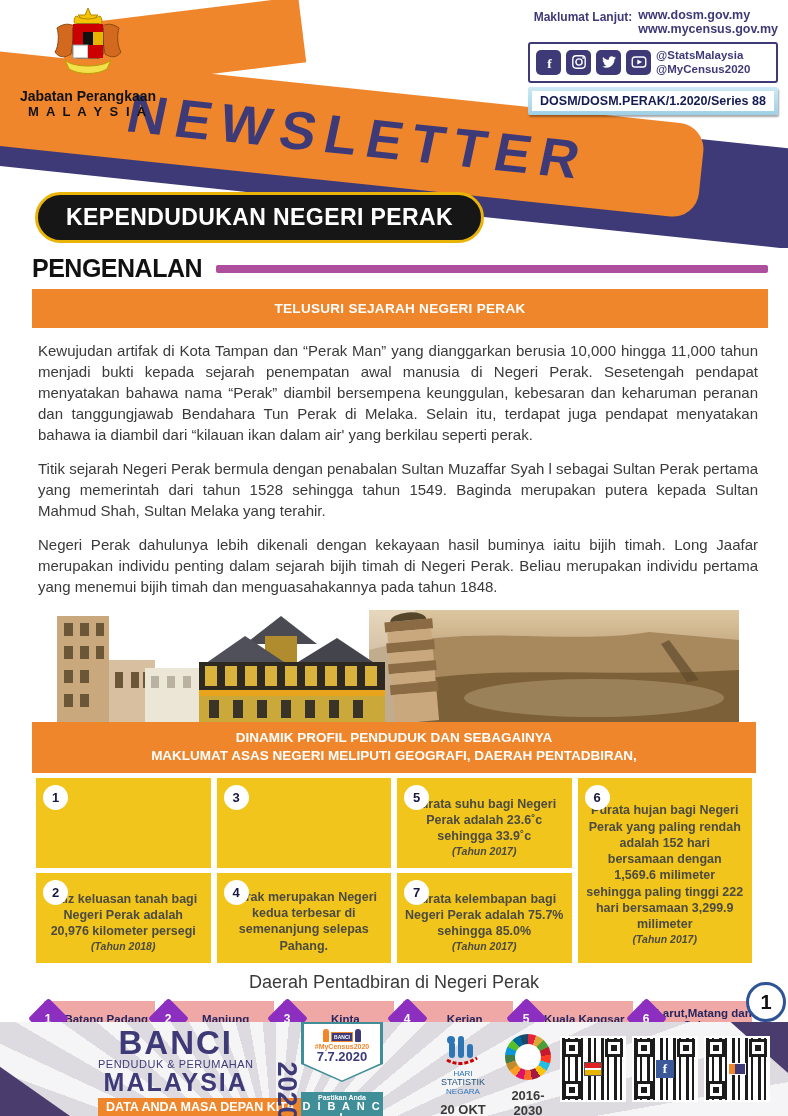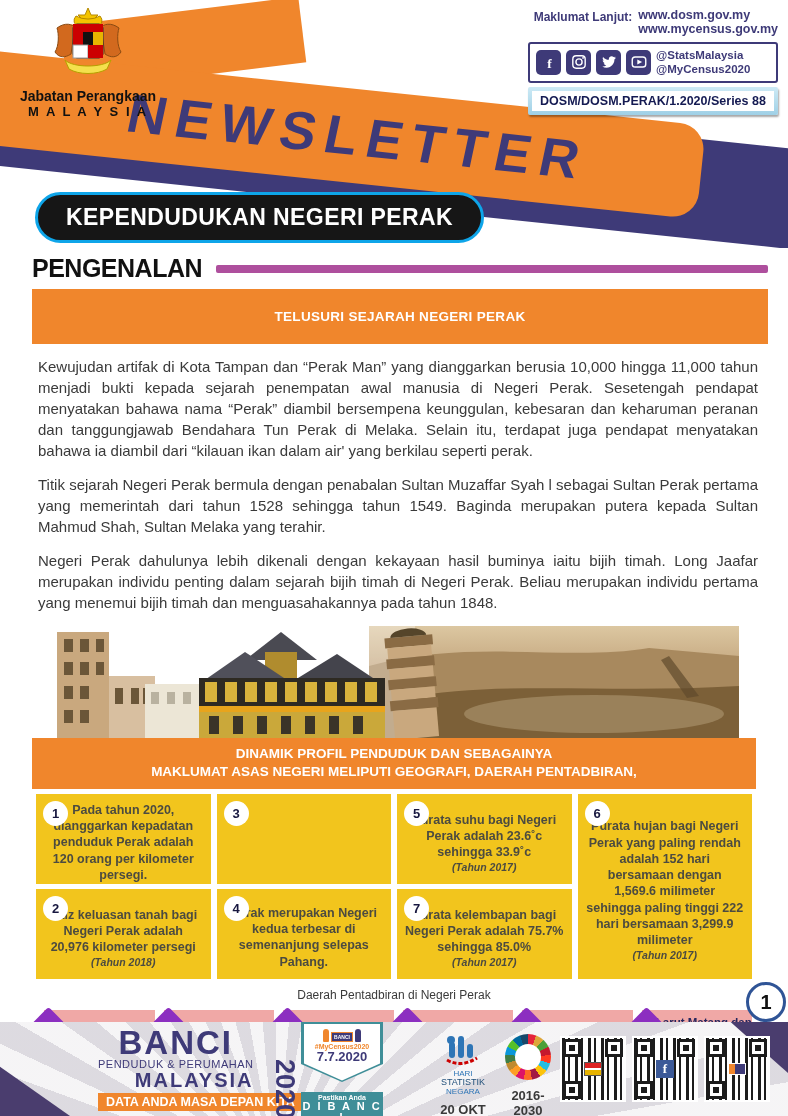--- a/index.html
+++ b/index.html
@@ -26,49 +26,49 @@
   .info-urls{text-align:left;font-size:12.5px;font-weight:bold;color:#3e3a78;line-height:1.15;}
   .social-box{margin-top:5px;background:#fff;border:2px solid #3e3a78;border-radius:3px;
               display:flex;align-items:center;gap:5px;padding:4px 6px;}
   .sicon{width:25px;height:25px;background:#3e3a78;border-radius:5px;display:flex;
          align-items:center;justify-content:center;flex:0 0 auto;}
   .handles{font-size:11.5px;font-weight:bold;color:#3e3a78;line-height:1.25;}
   .series-box{margin-top:4px;background:linear-gradient(180deg,#cdeaf5,#9fd0e6);
               padding:4px;border-radius:2px;box-shadow:1px 2px 2px rgba(0,0,0,.35);}
   .series-inner{background:#fff;padding:3px 6px;font-size:12.5px;font-weight:bold;color:#141a52;text-align:center;}
 
-  .title-pill{position:absolute;left:35px;top:192px;z-index:7;background:#161616;border:3px solid #0ea5e9;
+  .title-pill{position:absolute;left:35px;top:192px;z-index:7;background:#161616;border:3px solid #eab308;
               border-radius:26px;padding:9px 28px;color:#fff;font-weight:bold;font-size:23px;letter-spacing:.4px;}
 
   
   .pengenalan-row{display:flex;align-items:center;margin:6px 20px 0 32px;}
   .pengenalan{font-size:25px;font-weight:bold;color:#111;letter-spacing:-.5px;}
   .pengenalan-rule{flex:1;height:8px;background:#ae4f9d;margin-left:14px;border-radius:2px;}
   .history-bar{margin:6px 20px 0 32px;background:#f0862c;color:#fff;font-weight:bold;
-               font-size:13.5px;text-align:center;padding:20px 0;letter-spacing:.3px;}
+               font-size:13.5px;text-align:center;padding:12px 0;letter-spacing:.3px;}
   .paras{margin:12px 30px 0 38px;}
   .paras p{margin:0 0 13px 0;font-size:15px;line-height:1.4;text-align:justify;color:#3a3a3a;}
 
   
   .montage{display:block;margin:2px auto 0;width:690px;height:112px;}
 
   
   .mak-banner{margin:0 32px;background:#f0862c;color:#fff;text-align:center;padding:7px 0 8px;}
   .mak-banner div{font-size:13.5px;font-weight:bold;line-height:1.35;}
   .facts{margin:5px 36px 0;display:grid;grid-template-columns:repeat(4,1fr);grid-auto-rows:90px;gap:5px 6px;}
   .fact{position:relative;background:#f2c51d;padding:10px 8px 4px;text-align:center;
         display:flex;flex-direction:column;justify-content:center;}
   .fact.tall{grid-column:4;grid-row:1 / span 2;}
   .badge{position:absolute;left:7px;top:7px;width:25px;height:25px;background:#fff;border-radius:50%;
          display:flex;align-items:center;justify-content:center;font-size:13px;font-weight:bold;color:#17173f;}
   .ftext{font-size:12.5px;font-weight:bold;color:#4c4b40;line-height:1.3;}
   .fnote{font-size:10.5px;font-style:italic;font-weight:bold;color:#4c4b40;margin-top:1px;}
 
   
-  .daerah-heading{margin-top:9px;text-align:center;font-size:12px;color:#3a3a3a;}
+  .daerah-heading{margin-top:9px;text-align:center;font-size:18px;color:#3a3a3a;}
   .districts{margin:8px 36px 0 44px;display:grid;grid-template-columns:repeat(6,1fr);grid-auto-rows:36px;gap:6px 9px;}
   .district{position:relative;background:#f0a8a6;display:flex;align-items:center;justify-content:center;
             padding-left:14px;text-align:center;}
   .dname{font-size:11.5px;font-weight:bold;color:#26265e;line-height:1.05;}
   .diamond{position:absolute;left:-10px;top:3px;width:29px;height:29px;background:#8c2fc0;
            transform:rotate(45deg);display:flex;align-items:center;justify-content:center;border-radius:3px;}
   .diamond span{transform:rotate(-45deg);color:#fff;font-weight:bold;font-size:12px;}
 
   .page-circle{position:absolute;right:2px;top:982px;width:34px;height:34px;border:3px solid #2f5496;
                border-radius:50%;background:#fff;display:flex;align-items:center;justify-content:center;
@@ -79,21 +79,21 @@
   .rays{position:absolute;inset:0;background:repeating-conic-gradient(from 200deg at 35% 160%,
         rgba(255,255,255,.55) 0 5deg, rgba(205,202,210,.45) 5deg 10deg);}
   .wedge{position:absolute;background:#4a3d6e;}
   .wedge.left{left:0;top:34px;width:70px;height:60px;clip-path:polygon(0 18%,100% 100%,0 100%);}
   .wedge.right{right:0;top:0;width:70px;height:60px;clip-path:polygon(18% 0,100% 0,100% 85%);}
   .banci{position:absolute;left:98px;top:6px;text-align:center;color:#3e3a78;}
   .banci-main{display:flex;align-items:stretch;gap:2px;}
   .banci-lines{text-align:center;}
   .banci-l1{font-size:33px;font-weight:bold;letter-spacing:2px;line-height:.9;}
   .banci-l2{font-size:11px;font-weight:normal;letter-spacing:.5px;line-height:1.1;}
-  .banci-l3{font-size:20px;font-weight:bold;letter-spacing:2px;line-height:1;text-align:right;}
+  .banci-l3{font-size:25px;font-weight:bold;letter-spacing:2px;line-height:1;}
   .banci-year{font-size:27px;font-weight:bold;transform:rotate(90deg) translateX(14px);transform-origin:center;width:28px;}
   .tagline{margin-top:3px;background:#f0862c;color:#fff;font-weight:bold;font-size:12.5px;padding:2px 8px;}
   .pennant-wrap{position:absolute;left:301px;top:0;width:82px;text-align:center;}
   .pennant{width:82px;height:60px;background:#3f8e98;clip-path:polygon(0 0,100% 0,100% 70%,50% 100%,0 70%);
            display:flex;align-items:center;justify-content:center;}
   .pennant-inner{width:76px;height:55px;background:#fff;clip-path:polygon(0 0,100% 0,100% 70%,50% 100%,0 70%);
                  display:flex;flex-direction:column;align-items:center;padding-top:2px;}
   .mini-logo{display:flex;align-items:flex-end;gap:2px;height:16px;}
   .fig{width:6px;height:13px;border-radius:3px 3px 1px 1px;position:relative;}
   .fig.o{background:#f0862c;} .fig.p{background:#3e3a78;}
@@ -295,21 +295,20 @@
   </svg>
 
   <div class="mak-banner">
     <div>DINAMIK PROFIL PENDUDUK DAN SEBAGAINYA</div>
     <div>MAKLUMAT ASAS NEGERI MELIPUTI GEOGRAFI, DAERAH PENTADBIRAN,</div>
   </div>
 
   <div class="facts">
     <div class="fact">
       <span class="badge">1</span>
-      <div class="ftext">Pada tahun 2020, dianggarkan kepadatan penduduk Perak adalah 120 orang per kilometer persegi.</div>
     </div>
     <div class="fact">
       <span class="badge">3</span>
     </div>
     <div class="fact">
       <span class="badge">5</span>
       <div class="ftext">Purata suhu bagi Negeri Perak adalah 23.6˚c sehingga 33.9˚c</div>
       <div class="fnote">(Tahun 2017)</div>
     </div>
     <div class="fact tall">

